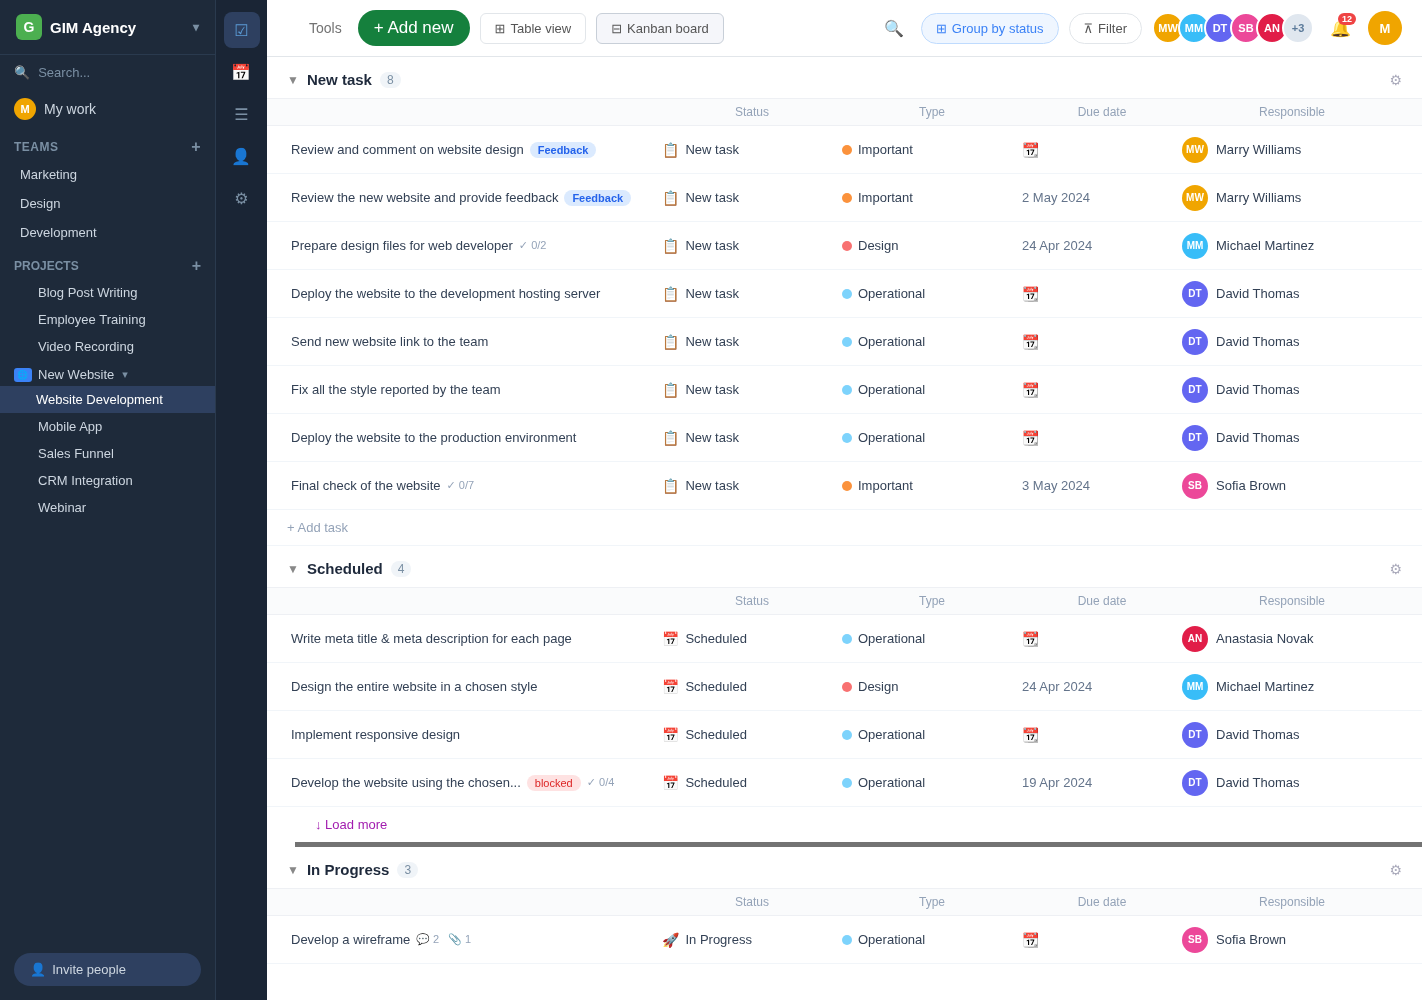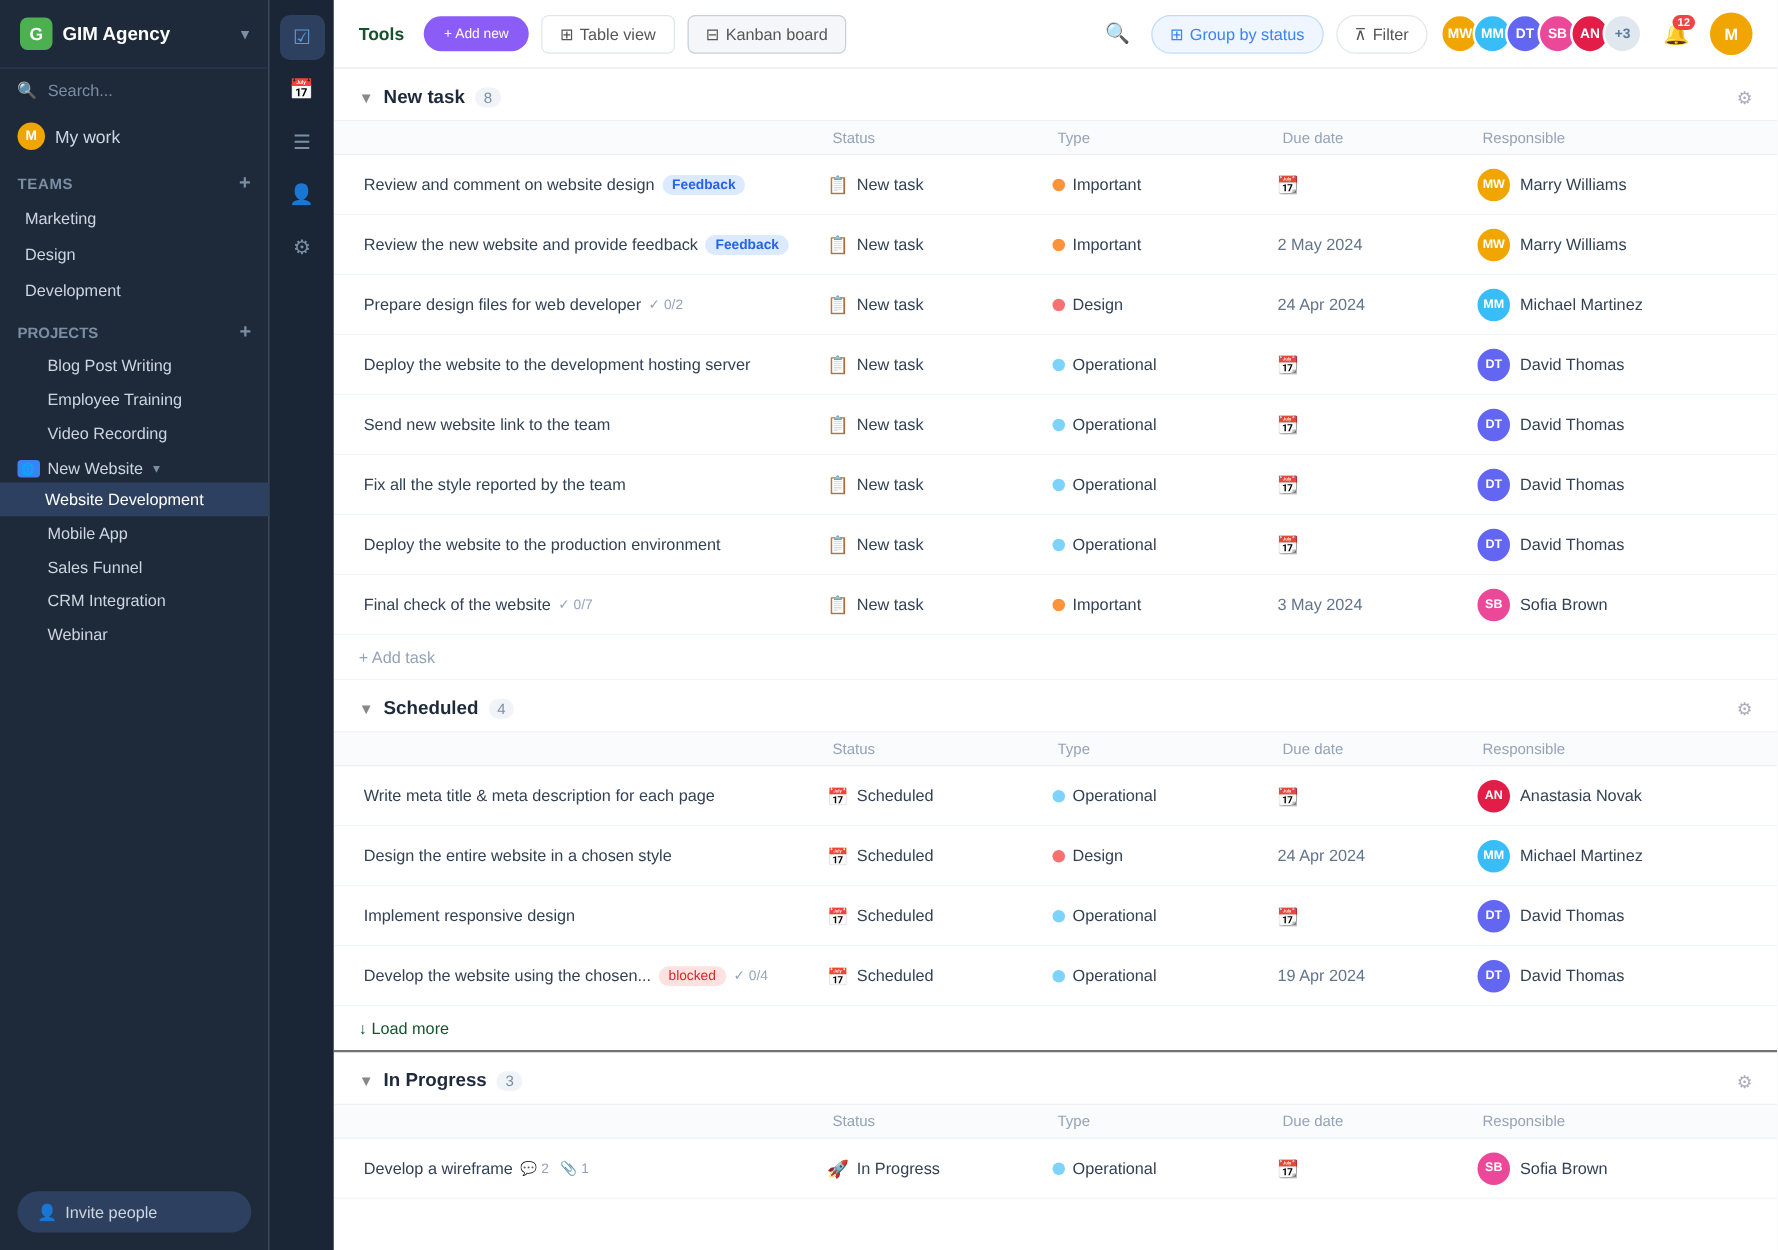--- a/index.html
+++ b/index.html
@@ -136,30 +136,30 @@
     }
     #toolbar {
       display: flex;
       align-items: center;
       gap: 10px;
       padding: 10px 20px;
       border-bottom: 1px solid #e2e6ea;
       background: #fff;
     }
     .tools-label {
-      color: #14532d; font-weight: 700; font-size: 14px; margin-right: 6px;
+      color: #737373; font-weight: 400; font-size: 14px; margin-right: 6px; margin-left: 22px;
     }
     .add-new-btn {
-      background: #8b5cf6;
+      background: #15803d;
       color: #fff;
       border: none;
       border-radius: 20px;
       padding: 8px 16px;
       cursor: pointer;
-      font-size: 11px;
+      font-size: 17px;
       font-weight: 500;
       display: flex; align-items: center; gap: 5px;
     }
     .view-btn {
       background: transparent;
       border: 1px solid #e2e6ea;
       border-radius: 6px;
       padding: 7px 14px;
       cursor: pointer;
       font-size: 13px;
@@ -256,21 +256,21 @@
     }
     .group-settings { margin-left: auto; color: #aab; cursor: pointer; }
 
     
     .table-header {
       display: grid;
       grid-template-columns: 1fr 180px 180px 160px 220px;
       padding: 6px 20px;
       background: #fafbfc;
       border-bottom: 1px solid #eef0f4;
-      font-size: 12px; color: #94a3b8; font-weight: 500;
+      font-size: 12px; color: #94a3b8; font-weight: 500; text-align: center;
     }
     .table-header span { padding: 0 4px; }
 
     
     .task-row {
       display: grid;
       grid-template-columns: 1fr 180px 180px 160px 220px;
       padding: 0 20px;
       align-items: center;
       border-bottom: 1px solid #f1f5f9;
@@ -309,23 +309,24 @@
 
     .add-task-row {
       padding: 10px 20px;
       color: #94a3b8; font-size: 13px;
       cursor: pointer; display: flex; align-items: center; gap: 6px;
       border-bottom: 1px solid #f1f5f9;
     }
 
     .load-more-row {
       padding: 10px 20px;
-      color: #14532d; font-size: 13px;
+      color: #a21caf; font-size: 13px;
       cursor: pointer; display: flex; align-items: center; gap: 6px;
-      border-bottom: 2px solid #737373;
+      border-bottom: 5px solid #737373;
+      margin-left: 28px;
     }
   </style>
 </head>
 <body>
 
 <div id="sidebar">
   <div class="sidebar-logo">
     <div class="sidebar-logo-icon">
       <span>G</span>
     </div>

